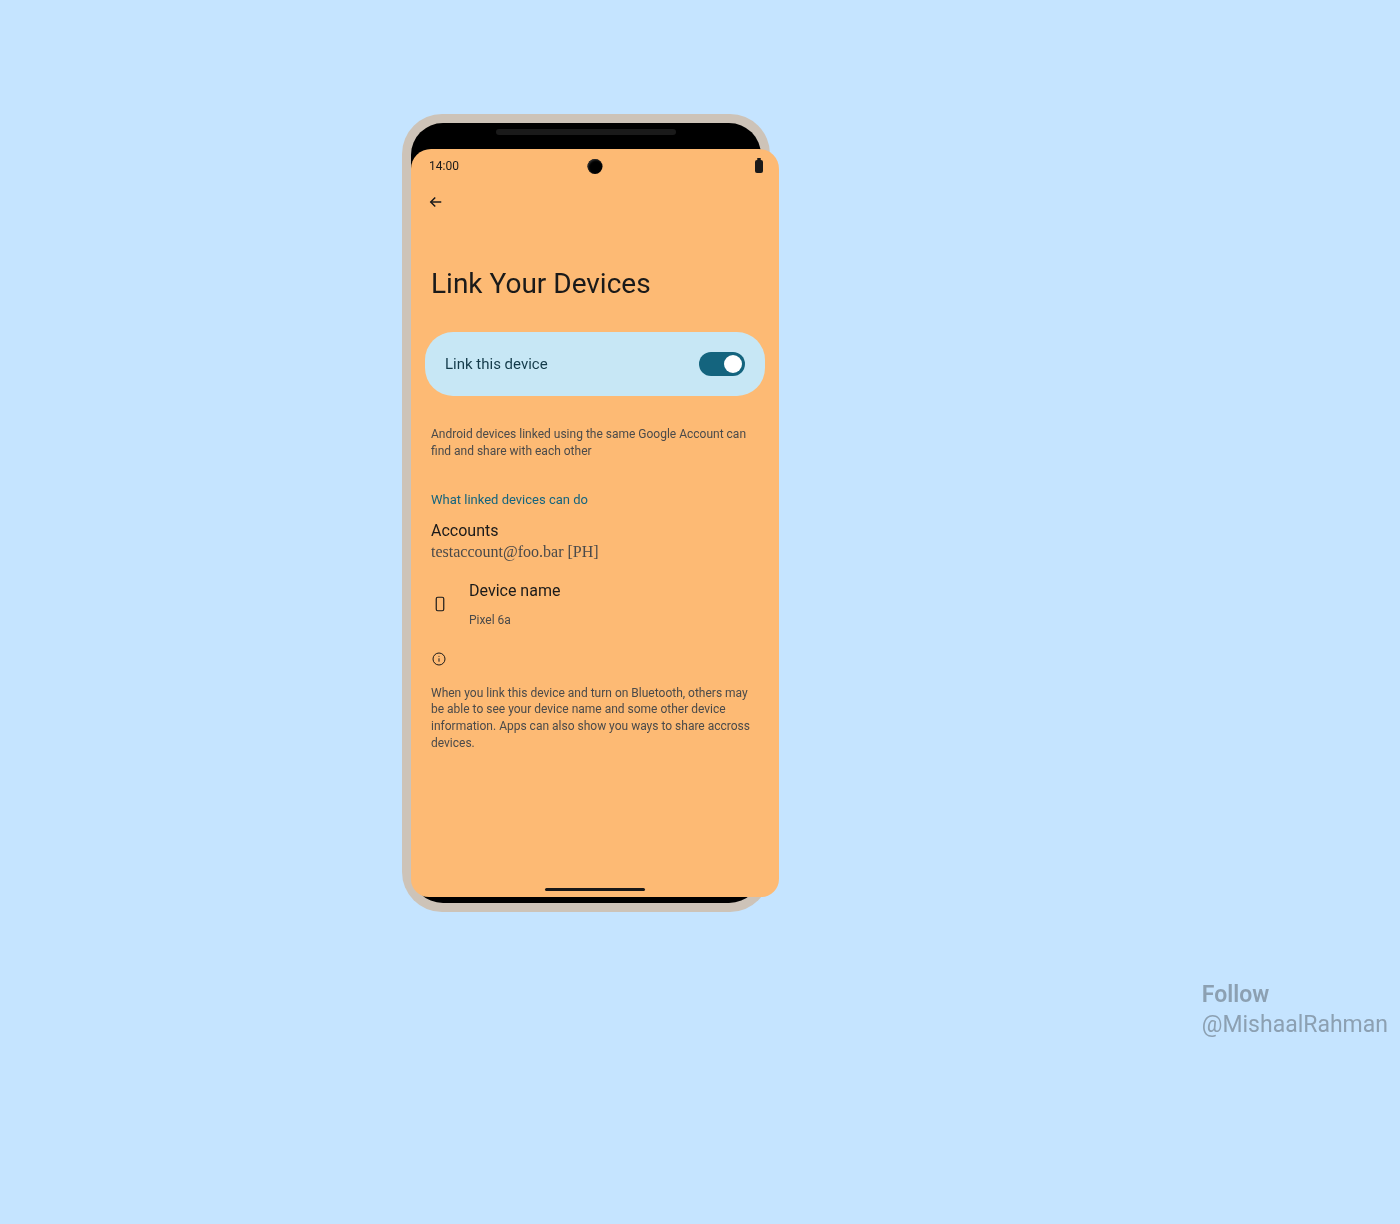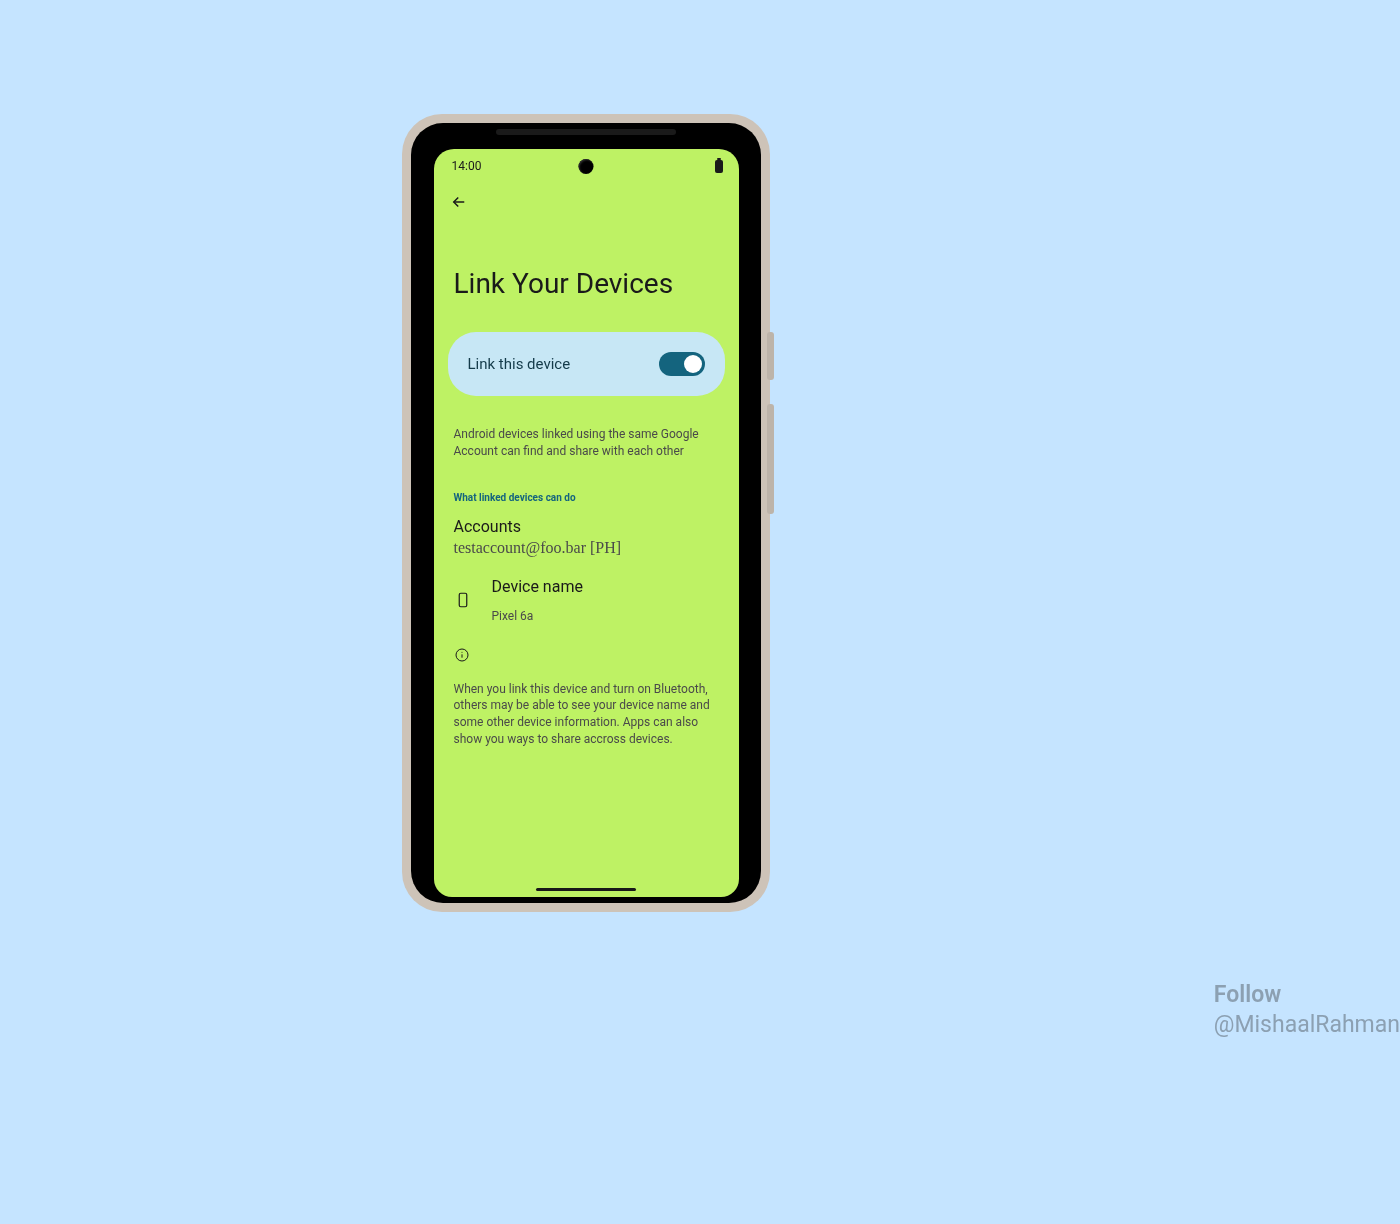--- a/index.html
+++ b/index.html
@@ -47,22 +47,22 @@
   }
   .notch {
     position: absolute;
     left: 50%; transform: translateX(-50%);
     top: 6px;
     width: 180px; height: 6px;
     background: #1a1a1a; border-radius: 5px;
   }
   .screen {
     position: relative;
-    background: #bef264;
-    width: 305px;
+    background: #fdba74;
+    width: 368px;
     margin: 0 auto;
     height: 748px;
     border-radius: 20px 20px 18px 18px;
     overflow: hidden;
   }
   .camera {
     position: absolute;
     left: 50%; transform: translateX(-50%);
     top: 10px;
     width: 15px; height: 15px;
@@ -148,23 +148,23 @@
 
   .description {
     padding: 14px 20px 0;
     font-size: 12px;
     color: #4a4a4a;
     line-height: 1.4;
   }
 
   .section-header {
     padding: 32px 20px 4px;
-    font-size: 10px;
+    font-size: 13px;
     color: #14647e;
-    font-weight: 700;
+    font-weight: 400;
   }
 
   
   .row {
     display: flex;
     align-items: center;
     padding: 12px 20px;
   }
   .row-icon {
     width: 18px;
@@ -236,21 +236,21 @@
   .info-text {
     padding: 8px 20px 0;
     font-size: 12px;
     color: #4a4a4a;
     line-height: 1.4;
   }
 
   
   .watermark {
     position: absolute;
-    right: 0;
+    right: 12px;
     bottom: 184px;
     text-align: left;
     color: #8ca0b2;
     font-size: 23px;
     line-height: 1.3;
   }
   .watermark .l1 { font-weight:600;}
 </style>
 </head>
 <body>

